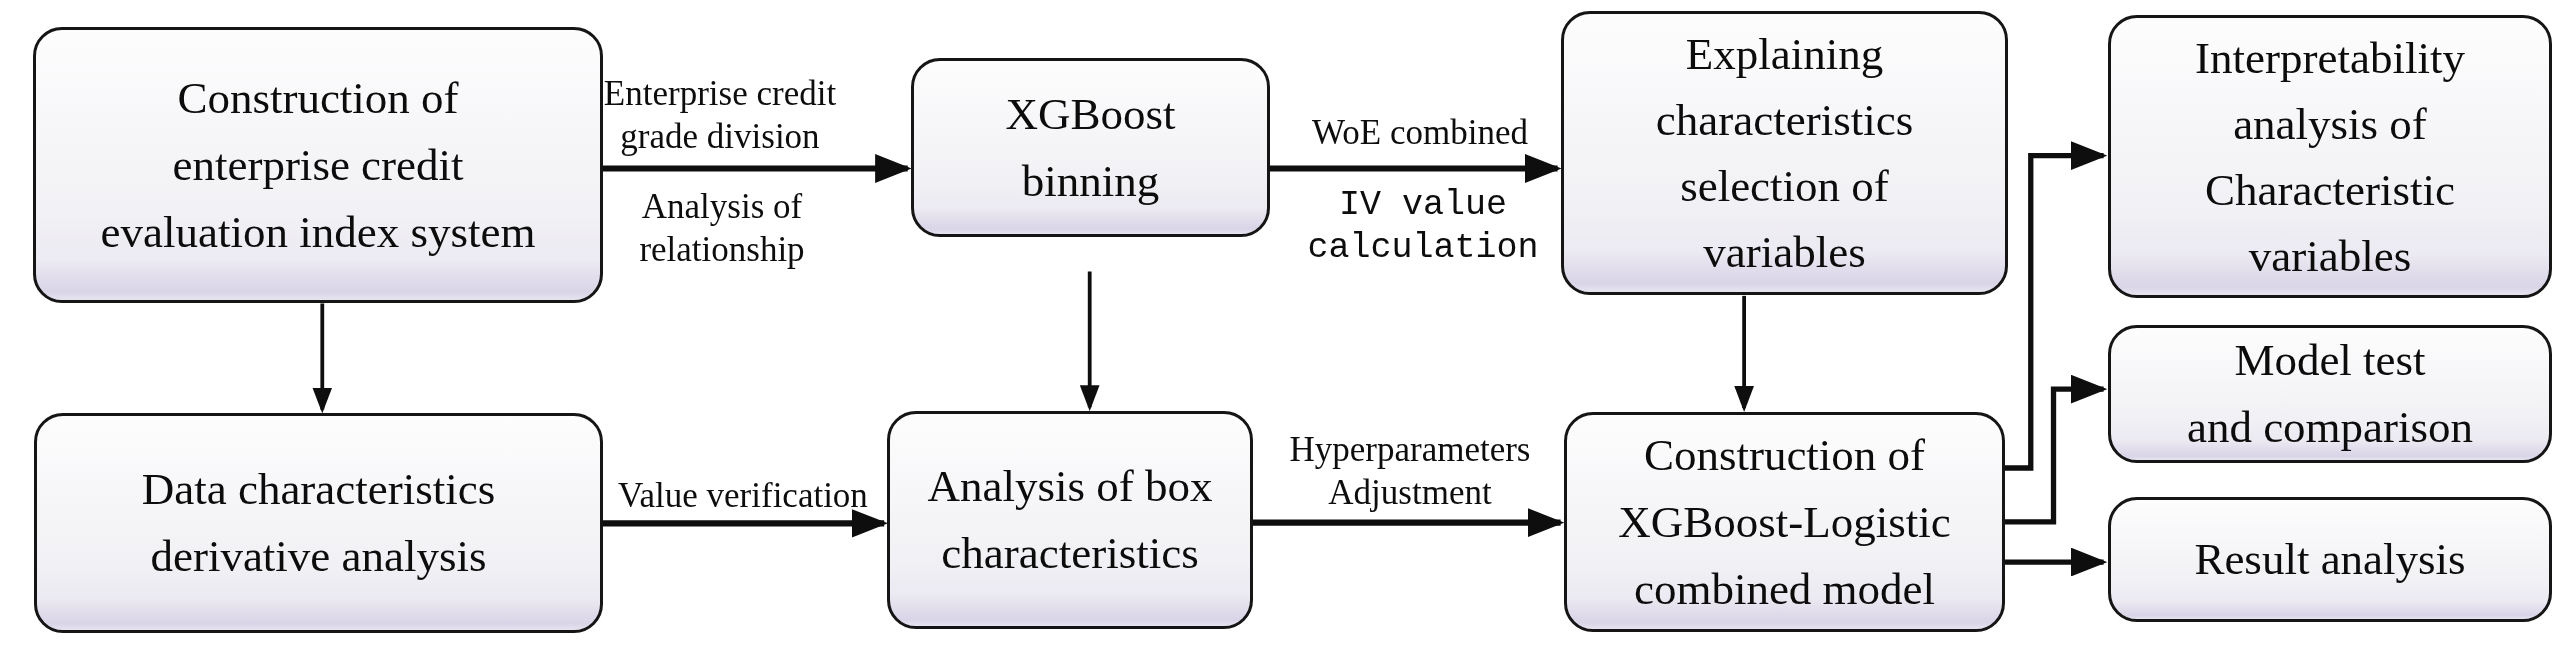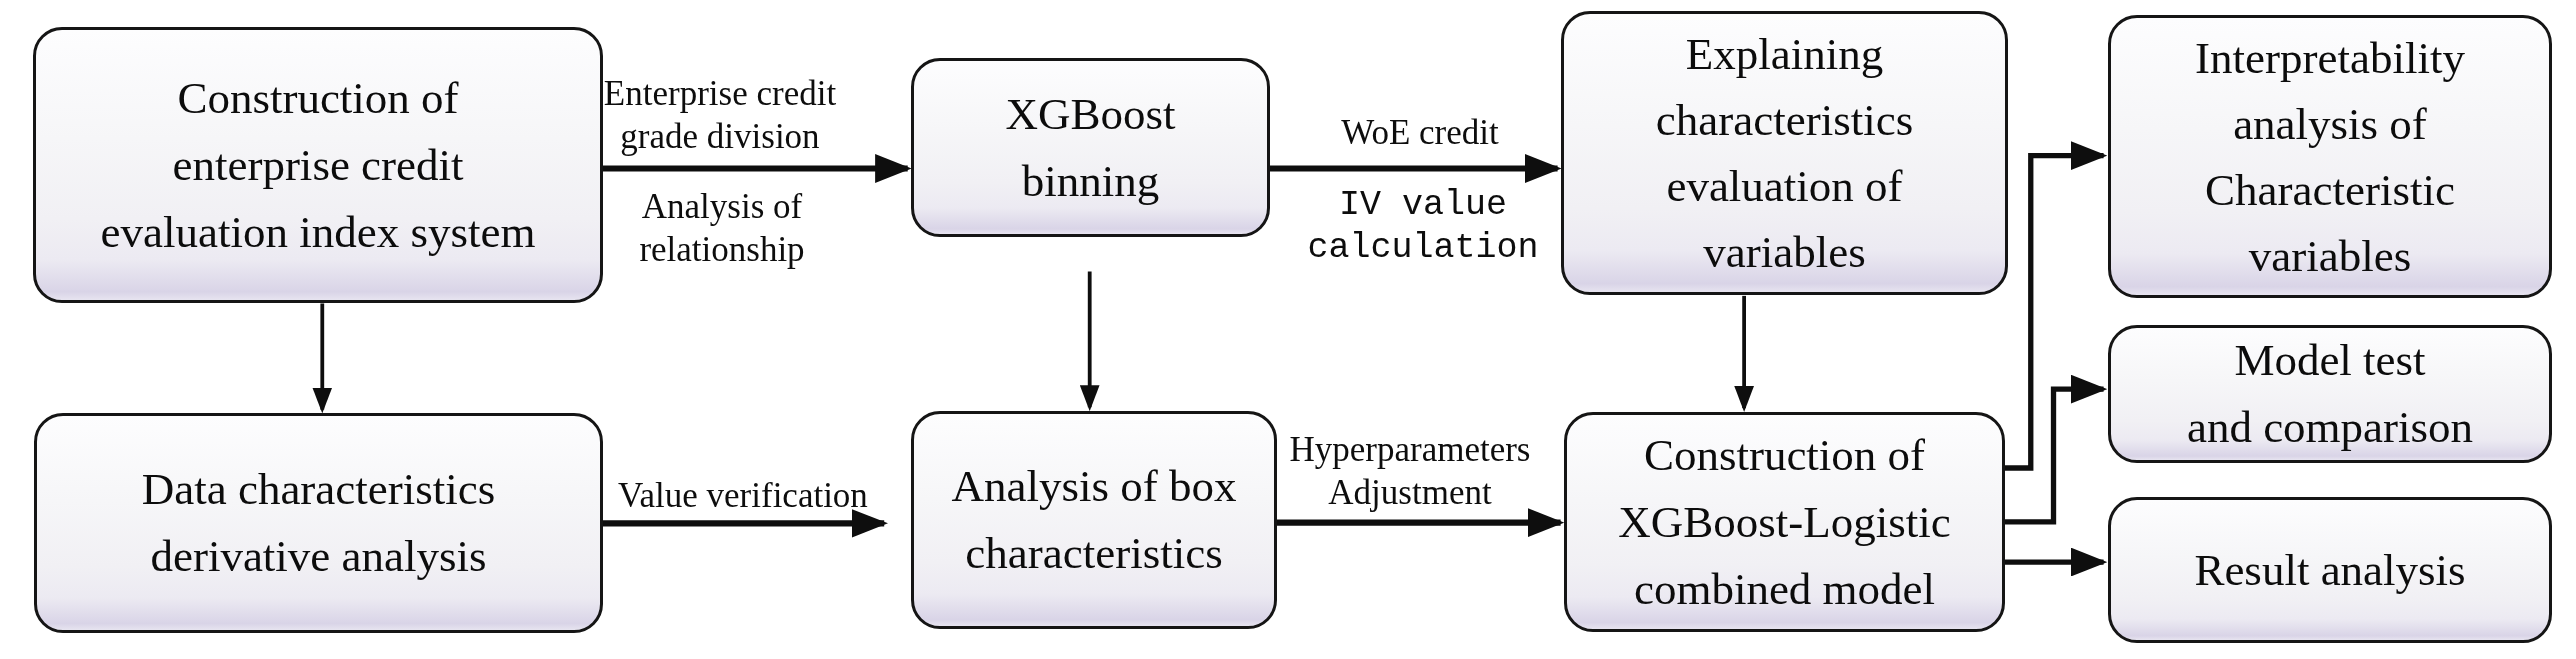--- a/index.html
+++ b/index.html
@@ -52,24 +52,24 @@
     font-size: 35px;
     line-height: 43px;
     white-space: pre-line;
   }
   
   #node-a { left: 33px;   top: 27px;  width: 570px; height: 276px; }
   #node-b { left: 911px; top: 58px;  width: 359px; height: 179px; }
   #node-c { left: 1561px; top: 11.4px;  width: 447px; height: 284px; line-height: 66px; }
   #node-d { left: 2108px; top: 15px;  width: 444px; height: 283px; line-height: 66px; text-align: center; }
   #node-e { left: 34px;   top: 413px; width: 569px; height: 220px; }
-  #node-f { left: 887px; top: 411px; width: 366px; height: 218px; margin-left: 24px; }
+  #node-f { left: 887px; top: 411px; width: 366px; height: 218px; }
   #node-g { left: 1564px; top: 412px; width: 441px; height: 220px; }
   #node-h { left: 2108px; top: 325px; width: 444px; height: 138px; }
-  #node-i { left: 2108px; top: 497px; width: 444px; height: 146px; }
+  #node-i { left: 2108px; top: 497px; width: 444px; height: 125px; }
   
   #label-credit-grade       { left: 720px;  top: 72px;  }
   #label-analysis-rel       { left: 722px;  top: 185px; }
   #label-woe                { left: 1420px; top: 111px; }
   #label-iv                 { left: 1423px; top: 184px; font-family: Liberation Mono, monospace; }
   #label-value-verification { left: 743px;  top: 474px; }
   #label-hyperparameters    { left: 1410px; top: 428px; }
 </style>
 </head>
 <body>
@@ -107,21 +107,21 @@
   </div>
 
   <div class="node" id="node-b">
     <span class="node-label">XGBoost
 binning</span>
   </div>
 
   <div class="node" id="node-c">
     <span class="node-label">Explaining
 characteristics
-evaluation of
+selection of
 variables</span>
   </div>
 
   <div class="node" id="node-d">
     <span class="node-label">Interpretability
 analysis of
 Characteristic
 variables</span>
   </div>
 
@@ -149,21 +149,21 @@
   <div class="node" id="node-i">
     <span class="node-label">Result analysis</span>
   </div>
 
   <div class="edge-label" id="label-credit-grade">Enterprise credit
 grade division</div>
 
   <div class="edge-label" id="label-analysis-rel">Analysis of
 relationship</div>
 
-  <div class="edge-label" id="label-woe">WoE credit</div>
+  <div class="edge-label" id="label-woe">WoE combined</div>
 
   <div class="edge-label" id="label-iv">IV value
 calculation</div>
 
   <div class="edge-label" id="label-hyperparameters">Hyperparameters
 Adjustment</div>
 
   <div class="edge-label" id="label-value-verification">Value verification</div>
 
 </div>

